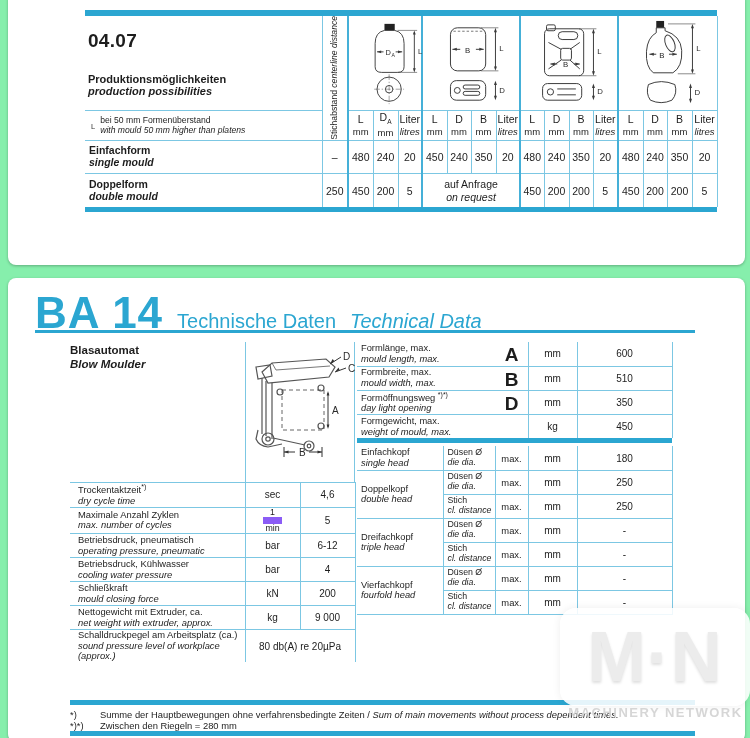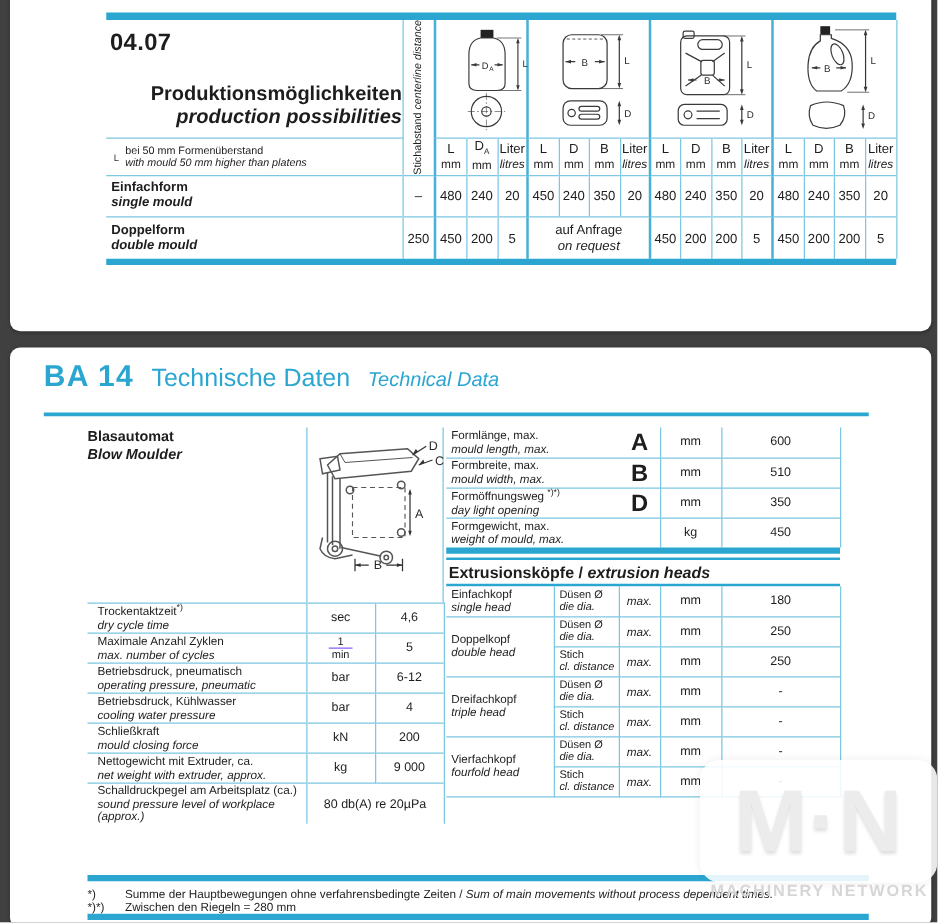--- a/index.html
+++ b/index.html
@@ -2,37 +2,37 @@
 <html><head>
 <meta charset="utf-8">
 <style>
   :root{
     --accent:#2ba6d1;
     --line:#7cc7e3;
     --ink:#1d1d1d;
   }
   *{margin:0;padding:0;box-sizing:border-box;}
   body{font-family:"Liberation Sans",sans-serif;color:var(--ink);background:#e7e7e7;}
-  .stage{position:relative;width:750px;height:738px;background:#404040;overflow:hidden;}
+  .stage{position:relative;width:750px;height:738px;background:#86efac;overflow:hidden;}
   .card{position:absolute;background:#fff;border-radius:8px;box-shadow:0 1px 3px rgba(0,0,0,.28);}
   .card1{left:8px;top:-8px;width:737px;height:273px;}
   .card2{left:8px;top:278px;width:737px;height:464px;}
 
   
   .twrap{position:absolute;left:77px;top:18px;width:632px;}
   .topbar{height:6px;background:var(--accent);}
   .ttable{border-collapse:collapse;table-layout:fixed;width:632px;}
   .ttable td{padding:0;vertical-align:middle;text-align:center;font-size:10.5px;}
   td.bt{border-top:1px solid var(--line);}
   td.bl{border-left:1px solid var(--line);}
   td.gm{border-left:2px solid #45b0d8;}
   td.re{border-right:1px solid var(--line);}
   .desc-cell{text-align:left !important;position:relative;}
   .t-code{font-size:19px;font-weight:bold;margin:5px 0 0 3px;letter-spacing:.3px;}
-  .t-title{margin:21px 0 4px 3px;font-size:16px;font-weight:bold;line-height:1.12;text-align:right;}
+  .t-title{margin:21px 0 4px 3px;font-size:11px;font-weight:bold;line-height:1.12;}
   .t-title .en{font-style:italic;}
   .note-cell{text-align:left !important;}
   .note{display:flex;align-items:center;gap:5px;padding-left:6px;}
   .note .lmark{font-size:7.5px;color:#333;align-self:flex-end;margin-bottom:4px;}
   .note .ntxt{font-size:8.6px;line-height:1.18;}
   .note .ntxt .en{font-style:italic;}
   .rot-cell{height:124px;}
   .rot{writing-mode:vertical-rl;transform:rotate(180deg);font-size:8.6px;line-height:1.25;margin:0 auto;white-space:nowrap;}
   .rot .en{font-style:italic;}
   .icon-cell{height:94px;}
@@ -42,54 +42,54 @@
   .unit-cell .uit{font-style:italic;}
   .rowlab{text-align:left !important;padding-left:4px !important;font-size:12.3px;font-weight:bold;line-height:1.12;}
   .rowlab .en{font-style:italic;}
   .drow{height:33px;}
   .merged .en{font-style:italic;}
   .merged{font-size:10px;line-height:1.15;}
   .tbar-bottom{height:5px;background:var(--accent);}
 
   
   .bhead{position:absolute;left:27px;top:10px;display:flex;align-items:baseline;gap:14px;color:var(--accent);}
-  .bhead .model{font-size:24px;font-weight:bold;letter-spacing:1px;}
+  .bhead .model{font-size:44px;font-weight:bold;letter-spacing:1px;}
   .bhead .hde{font-size:20px;}
-  .bhead .hen{font-size:16px;font-style:italic;}
+  .bhead .hen{font-size:20px;font-style:italic;}
   .h-rule{position:absolute;left:27px;top:52px;width:660px;height:3px;background:var(--accent);}
   .subtitle{position:absolute;left:62px;top:66px;font-size:11.5px;font-weight:bold;line-height:1.2;}
   .subtitle .en{font-style:italic;}
   .diagram-cell{position:absolute;left:237px;top:64px;width:110px;height:140px;border-left:1px solid var(--line);border-right:1px solid var(--line);}
 
   .spec{position:absolute;left:62px;top:204px;width:285px;border-collapse:collapse;table-layout:fixed;}
   .spec td{border-top:1px solid var(--line);padding:0;height:24px;vertical-align:middle;font-size:10px;text-align:center;}
   .spec td.lab{text-align:left;font-size:9.4px;line-height:1.14;padding-left:8px;}
   .spec td.lab .en{font-style:italic;}
   .spec td.u,.spec td.v{border-left:1px solid var(--line);}
   .spec td.v,.spec td.mv{border-right:1px solid var(--line);}
   .frac{display:inline-block;font-size:8.8px;line-height:1.05;vertical-align:middle;}
-  .frac .den{display:block;border-top:1px solid #8b5cf6;padding:0 2px;}
+  .frac .den{display:block;border-top:7px solid #8b5cf6;padding:0 2px;}
   sup.mk{font-size:7px;vertical-align:super;}
 
   .rwrap{position:absolute;left:349px;top:64px;width:315px;}
   .rhdr{border-top:2px solid var(--accent);border-bottom:2px solid var(--accent);font-size:12.8px;font-weight:bold;padding:2px 0 2px 2px;}
   .rhdr .en{font-style:italic;}
   .rtab{border-collapse:collapse;table-layout:fixed;width:315px;}
   .rtab td{border:1px solid var(--line);border-top:none;padding:0;vertical-align:middle;text-align:center;font-size:10px;height:24px;}
   .rtab tr+tr td{border-top:1px solid var(--line);}
   .rtab td:first-child{border-left:none;}
   .rtab td.lab2{text-align:left;font-size:9.3px;line-height:1.14;padding-left:4px;position:relative;margin-left:36px;}
   .rtab td.lab2 .en{font-style:italic;}
   .rtab td.lab2 .bigletter{position:absolute;right:9px;top:2px;font-size:19px;font-weight:bold;}
   .bm tr:last-child td{border-bottom:none;}
   .thickbar{height:5px;background:var(--accent);}
   .gapw{height:3px;}
   .ex td.sub{ text-align:left;font-size:8.8px;line-height:1.12;padding-left:4px;}
   .ex td.sub .en{font-style:italic;}
-  .ex td.mx{font-size:9.4px;font-style:italic;}
+  .ex td.mx{font-size:9.4px;}
   .ex tr:last-child td{border-bottom:1px solid var(--line);}
 
   .fbar{position:absolute;left:62px;width:625px;height:5px;background:var(--accent);}
   .fnotes{position:absolute;left:62px;top:432px;font-size:9.4px;line-height:1.1;}
   .fnotes .fl{display:flex;margin-bottom:1px;}
   .fnotes .fm{width:30px;flex:0 0 30px;}
   .fnotes .en{font-style:italic;}
 
   .wm-box{position:absolute;left:552px;top:330px;width:190px;height:98px;background:rgba(255,255,255,.88);border-radius:16px;box-shadow:0 0 8px rgba(0,0,0,.07);display:flex;align-items:center;justify-content:center;z-index:5;}
   .wm-logo{font-size:70px;font-weight:bold;color:#ececec;text-shadow:0 2px 3px rgba(0,0,0,.13);letter-spacing:1px;}
@@ -415,23 +415,20 @@
         </tr>
         <tr>
           <td class="lab2"><span>Formgewicht, max.</span><br><span class="en">weight of mould, max.</span></td>
           <td>kg</td>
           <td class="re">450</td>
         </tr>
       </tbody>
         </table>
       <div class="thickbar"></div>
       <div class="gapw"></div>
-      <div class="rhdr">
-        <span>Extrusionsköpfe /</span> <span class="en">extrusion heads</span>
-      </div>
       <table class="rtab ex">
         <colgroup>
             <col style="width:86px">
             <col style="width:52px">
             <col style="width:33px">
             <col style="width:49px">
             <col style="width:95px">
           </colgroup>
         <tbody>
             <tr>

